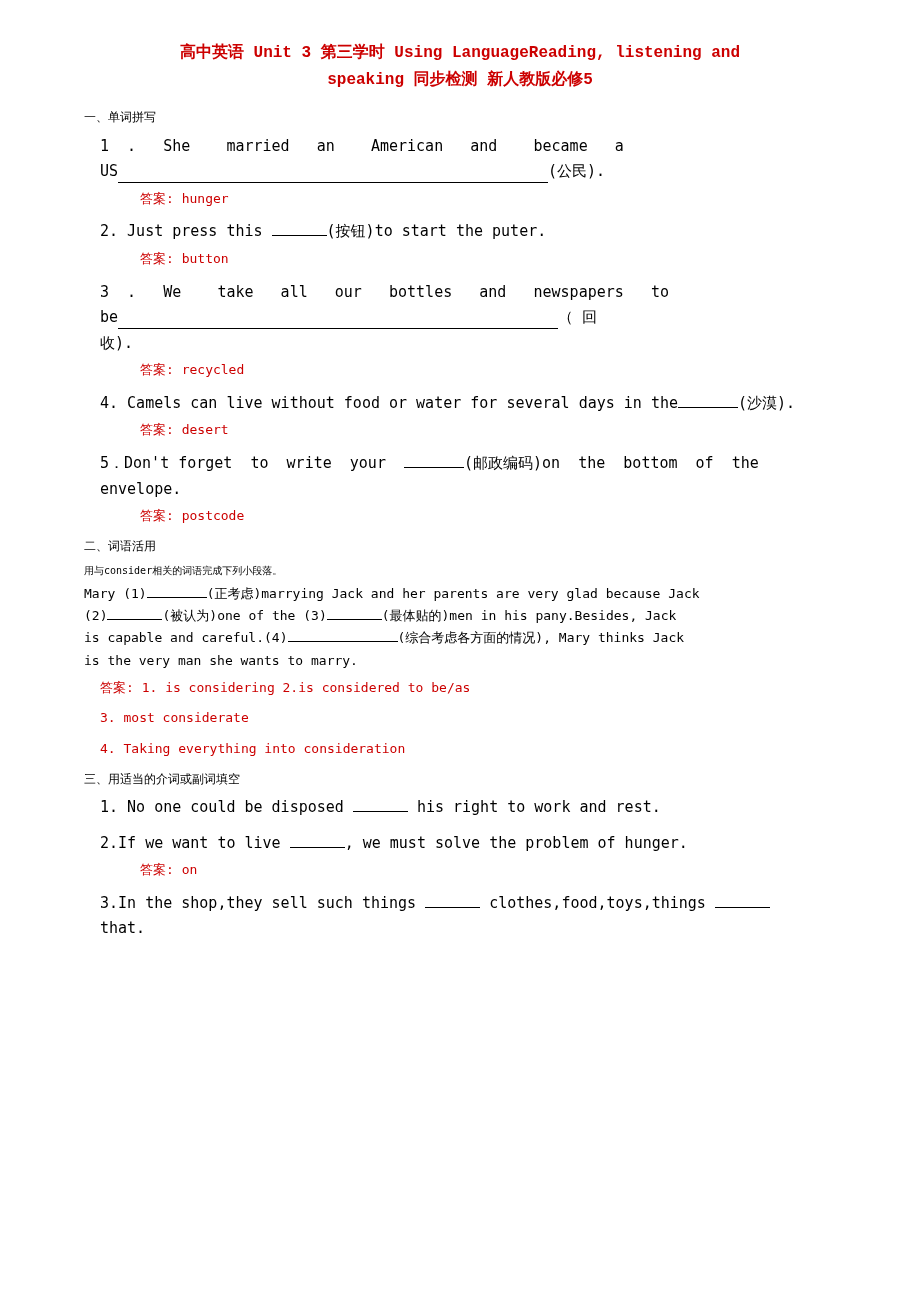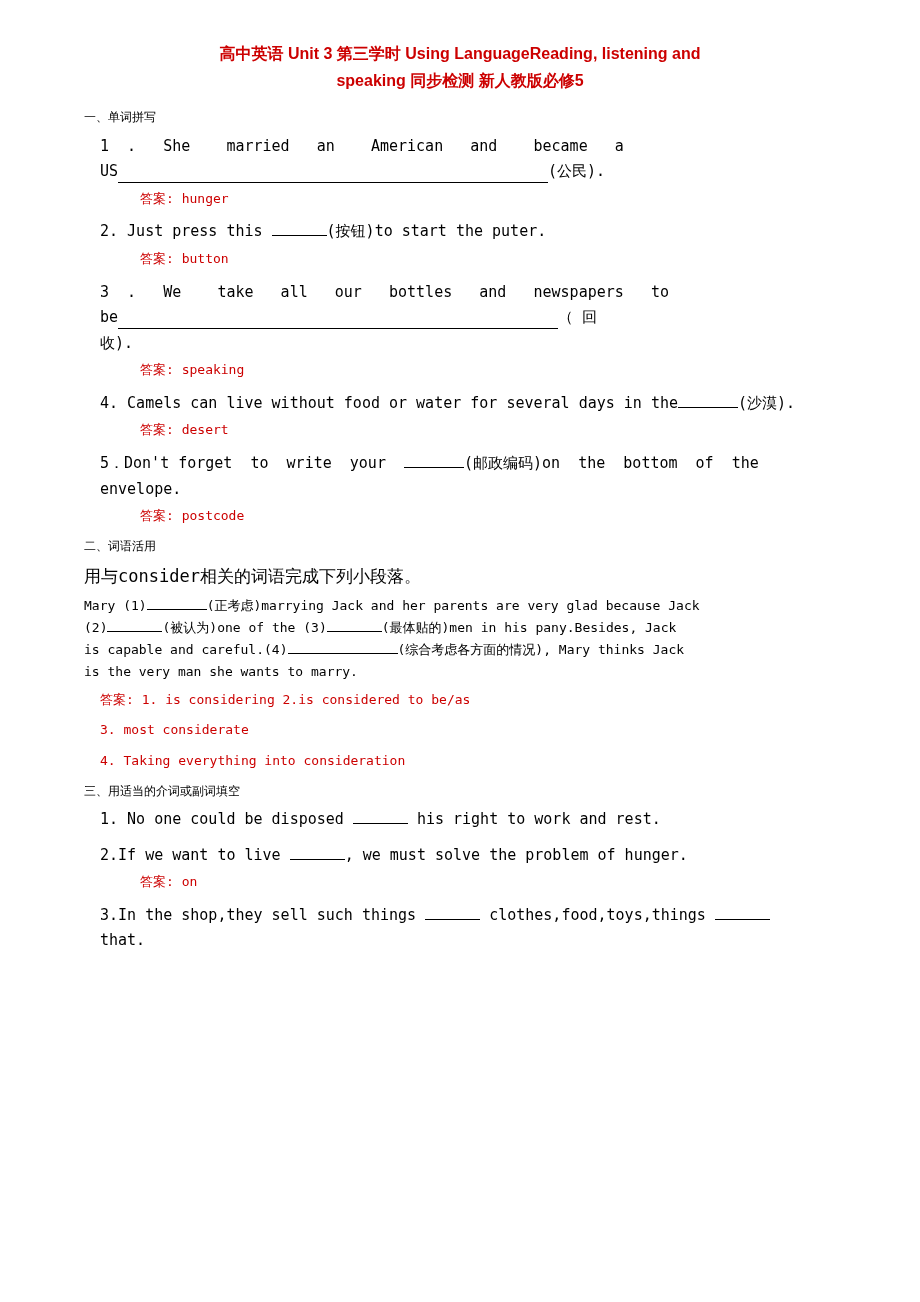--- a/index.html
+++ b/index.html
@@ -15,21 +15,21 @@
       width: 920px;
       min-height: 1302px;
       padding: 40px 60px;
       line-height: 1.6;
     }
     .title {
       text-align: center;
       color: #cc0000;
       font-weight: bold;
       font-size: 16px;
-      font-family: Liberation Sans, sans-serif;
+      font-family: Liberation Mono, monospace;
       margin-bottom: 14px;
       line-height: 1.7;
     }
     .section-header {
       font-size: 12px;
       margin-bottom: 6px;
       margin-top: 3px;
     }
     .question-block {
       margin-bottom: 10px;
@@ -49,21 +49,21 @@
       margin-bottom: 10px;
     }
     .indent {
       margin-left: 24px;
     }
     .indent2 {
       margin-left: 40px;
     }
     .section2-intro {
       font-family: monospace;
-      font-size: 17px;
+      font-size: 10px;
       margin-left: 24px;
       line-height: 1.7;
     }
     .section2-body {
       font-family: monospace;
       font-size: 13px;
       line-height: 1.7;
       margin-left: 24px;
     }
   </style>
@@ -87,21 +87,21 @@
 
 <div class="question-block indent2">
   <div class="question-text">2. Just press this <span style="display:inline-block; border-bottom:1px solid #000; width:55px;"></span>(按钮)to start the puter.</div>
   <div class="answer">答案: button</div>
 </div>
 
 <div class="question-block indent2">
   <div class="question-text">3  .   We    take   all   our   bottles   and   newspapers   to
 be<span style="display:inline-block; border-bottom:1px solid #000; width:440px; vertical-align:bottom; margin-bottom:2px;"></span>（ 回
 收).</div>
-  <div class="answer">答案: speaking</div>
+  <div class="answer">答案: recycled</div>
 </div>
 
 <div class="question-block indent2">
   <div class="question-text">4. Camels can live without food or water for several days in the<span style="display:inline-block; border-bottom:1px solid #000; width:60px;"></span>(沙漠).</div>
   <div class="answer">答案: desert</div>
 </div>
 
 <div class="question-block indent2">
   <div class="question-text">5．Don't forget  to  write  your  <span style="display:inline-block; border-bottom:1px solid #000; width:60px;"></span>(邮政编码)on  the  bottom  of  the
 envelope.</div>

